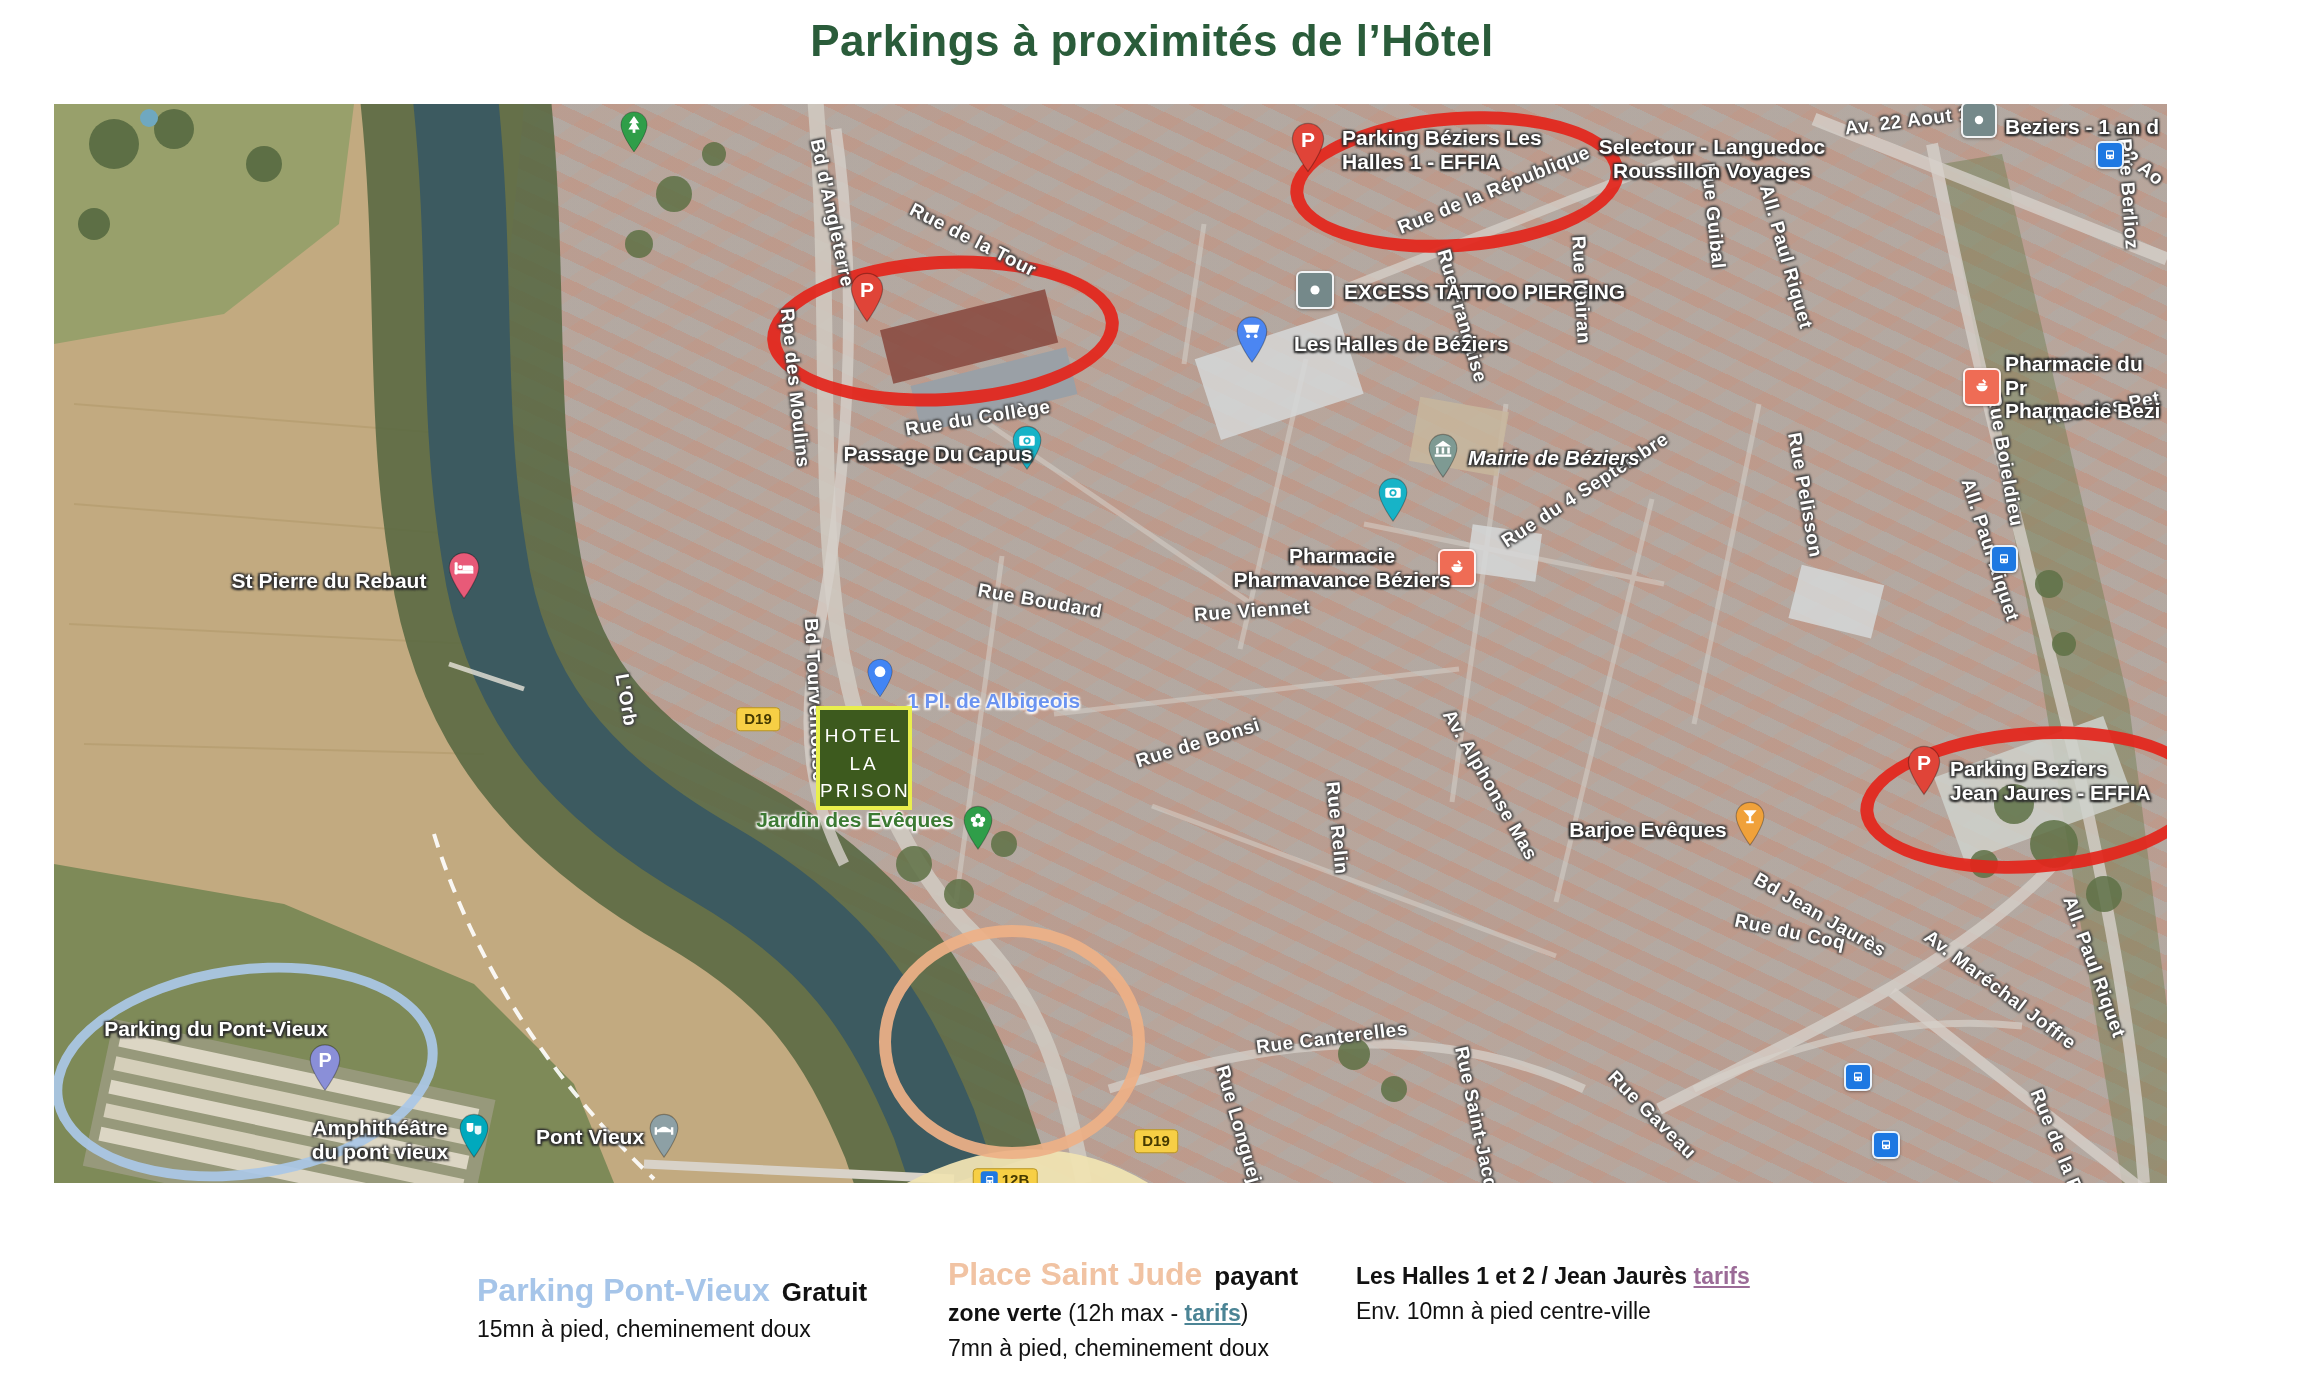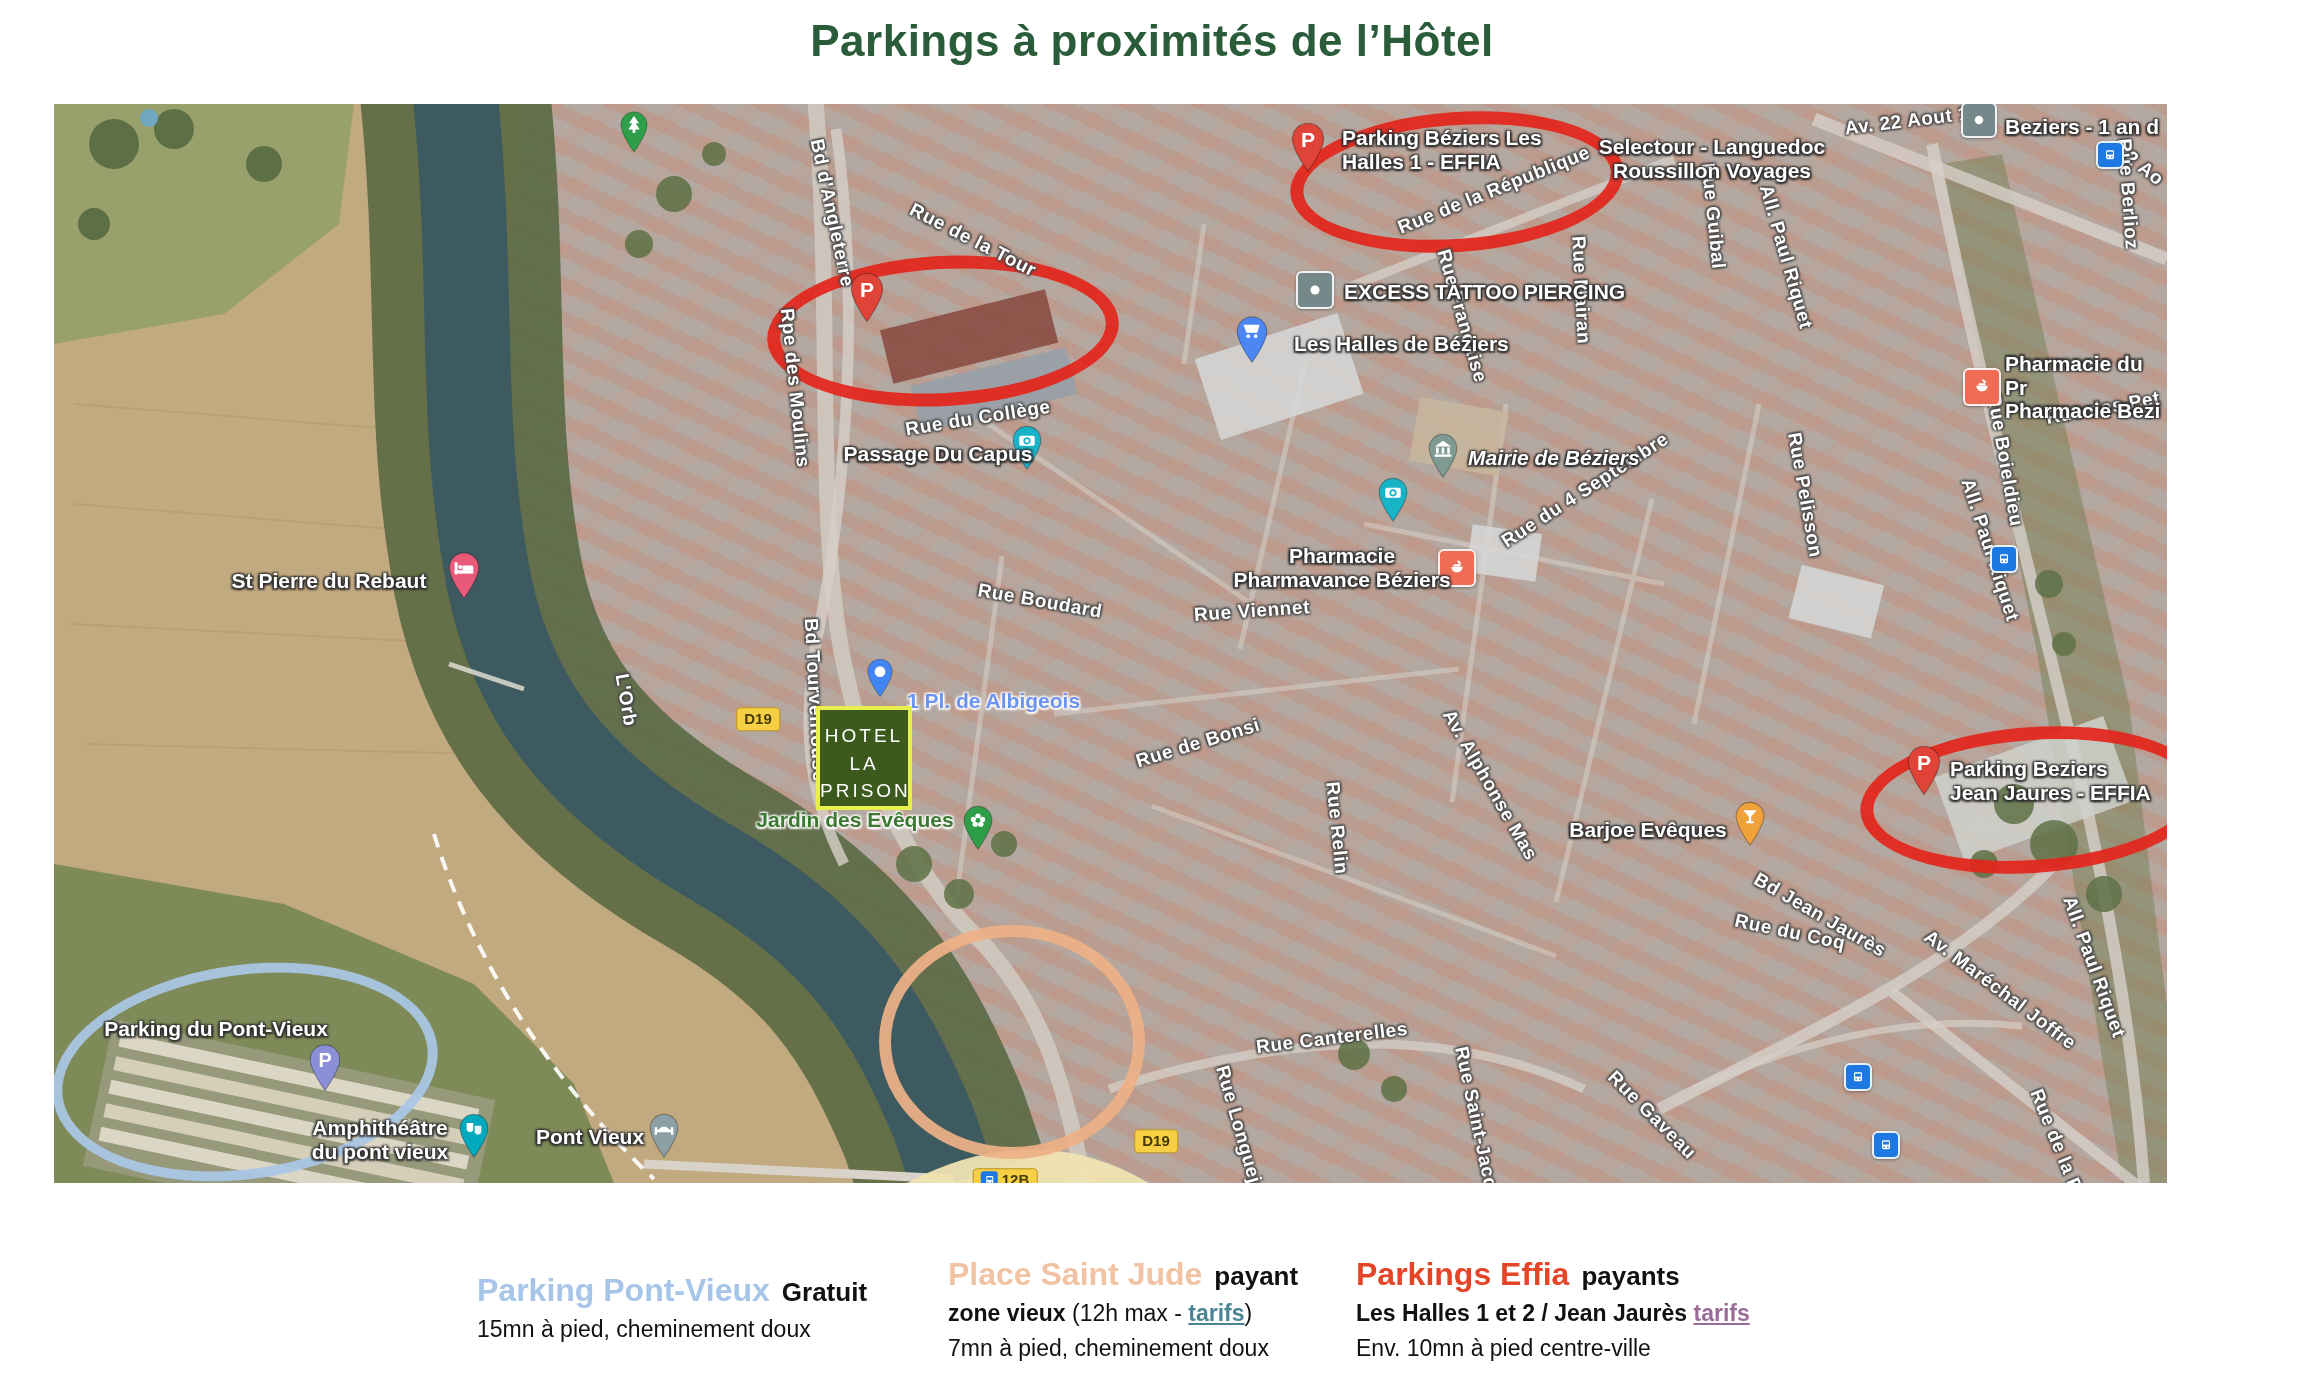--- a/index.html
+++ b/index.html
@@ -420,21 +420,20 @@
     </div>
 </div>
 
 <div id="legend">
     <div class="legend-col" style="left: 477px; top: 1272px;">
       <div><span class="legend-title" style="color: rgb(166, 197, 233);">Parking Pont-Vieux</span><span class="legend-suffix">Gratuit</span></div>
       <div class="legend-line"><span>15mn à pied, cheminement doux</span></div>
     </div>
     <div class="legend-col" style="left: 948px; top: 1256px;">
       <div><span class="legend-title" style="color: rgb(241, 195, 163); margin-top: 24px;">Place Saint Jude</span><span class="legend-suffix">payant</span></div>
-      <div class="legend-line"><span class="b">zone vieux</span><span> (12h max - </span><span class="lnk" style="color: rgb(75, 132, 149);">tarifs</span><span>)</span></div>
+      <div class="legend-line"><span class="b">zone verte</span><span> (12h max - </span><span class="lnk" style="color: rgb(75, 132, 149);">tarifs</span><span>)</span></div>
       <div class="legend-line"><span>7mn à pied, cheminement doux</span></div>
     </div>
     <div class="legend-col" style="left: 1356px; top: 1256px;">
-      <div><span class="legend-title" style="color: rgb(229, 68, 39);">Parkings Effia</span><span class="legend-suffix">payants</span></div>
       <div class="legend-line"><span class="b">Les Halles 1 et 2 / Jean Jaurès </span><span class="lnk" style="color: rgb(155, 107, 151);">tarifs</span></div>
       <div class="legend-line"><span>Env. 10mn à pied centre-ville</span></div>
     </div>
   </div>
 
 </body></html>

